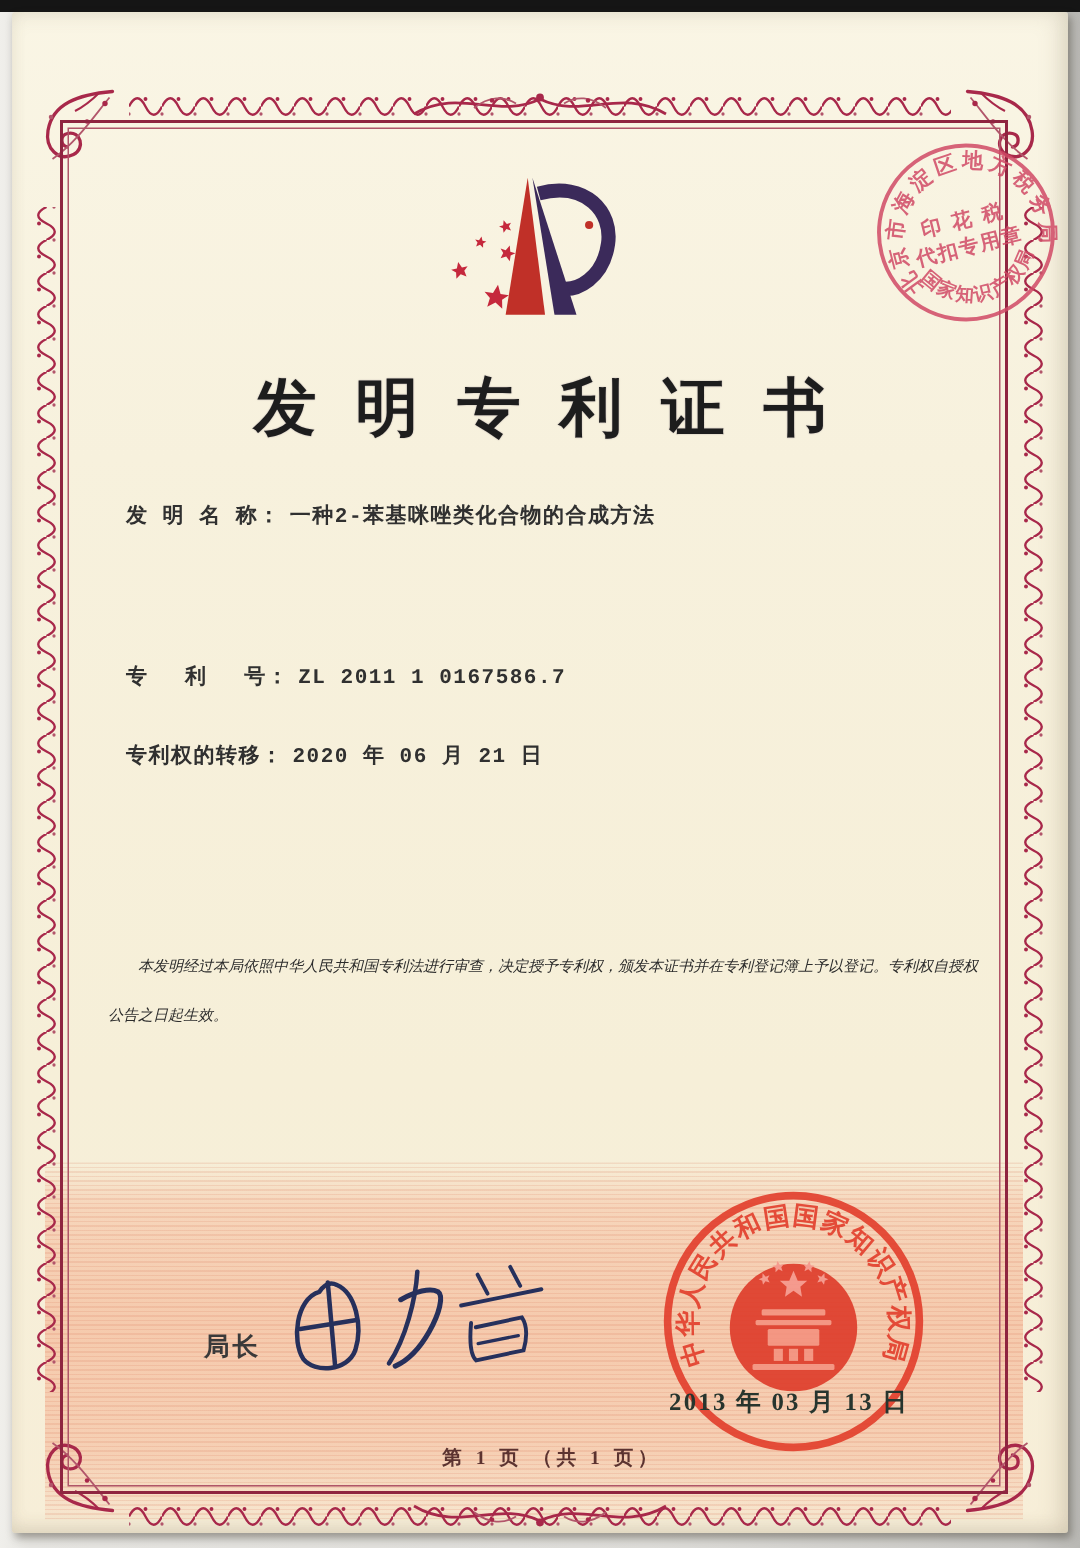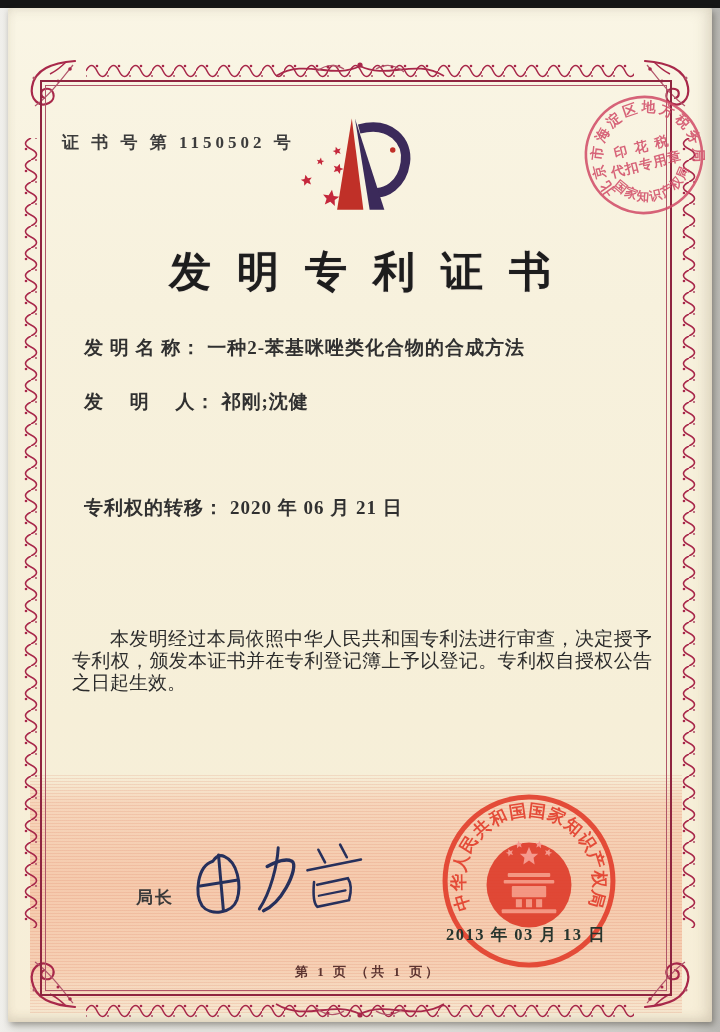--- a/index.html
+++ b/index.html
@@ -31,24 +31,24 @@
   #frame-inner { left:45px; top:85px; width:622px; height:906px; border:1px solid #b05568; }
   .lace { color:#a8284a; }
   #cert-number { left:62px; top:131px; font-size:17px; letter-spacing:4px; color:#3c3c3c; font-weight:600; }
   #title {
     left:50%; top:236px; transform:translateX(-50%);
     white-space:nowrap; font-size:42px; font-weight:bold; color:#1d1d1d;
     letter-spacing:26px; padding-left:26px;
     font-family:Liberation Mono, monospace;
     text-shadow:0 0 1px rgba(40,20,60,.4);
   }
-  .field { left:76px; width:575px; font-size:19px; font-weight:bold; color:#303030; white-space:nowrap; }
+  .field { left:76px; width:575px; font-size:14px; font-weight:bold; color:#303030; white-space:nowrap;font-family:Liberation Mono, monospace; }
   .field .flabel { letter-spacing:1px; }
   .field .fvalue { margin-left:6px; letter-spacing:1px; }
-  #paras { left:72px; top:628px; width:580px; font-size:19px; line-height:22px; color:#2c2c2c; text-align:justify; }
+  #paras { left:72px; top:628px; width:580px; font-size:10px; line-height:33px; color:#2c2c2c; text-align:justify;font-style:italic; }
   #paras p { text-indent:2em; }
   #signer-label { left:136px; top:876px; font-size:17px; font-weight:bold; color:#3a3a3a; letter-spacing:2px;margin-top:10px; }
   #signature-svg { left:176px; top:832px; }
   #seal-date { left:446px; top:924px; font-size:16.5px; font-weight:bold; color:#27352e; letter-spacing:1.5px; }
   #footer { left:0; top:963px; width:720px; text-align:center; font-size:13px; font-weight:bold; color:#5c3330; letter-spacing:3px; }
   #issue-seal { left:432px; top:784px; opacity:.88; }
   #tax-seal { left:571px; top:82px; transform:rotate(-14deg); opacity:.85; }
   #logo { left:286px; top:108px; }
   svg text { font-family:"Liberation Serif", serif; font-weight:bold; }
   .hiddefs { width:0; height:0; position:absolute; }
@@ -124,21 +124,20 @@
   <svg class="abs" style="left:262px; top:48px;" width="180" height="26">
       <use href="#midFl"></use>
     </svg>
   <svg class="abs" style="left:262px; top:990px; transform:scaleY(-1);" width="180" height="26">
       <use href="#midFl"></use>
     </svg>
 
   <div class="abs" id="frame-outer" style="left:32px; top:72px;"></div>
   <div class="abs" id="frame-inner" style="left:37px; top:77px;"></div>
 
-  <div class="abs" id="cert-number" style="left:54px; top:123px;">证 书 号 第 1150502 号</div>
 
   <svg class="abs" id="logo" style="left:278px; top:100px;" width="140" height="126" viewBox="0 0 130 120">
     <path d="M68,20 C98,12 115,32 112,52 C109,73 93,83 80,80" fill="none" stroke="#3b2a5a" stroke-width="9"></path>
     <polygon points="61,10 72,97 47,97" fill="#c03028"></polygon>
     <polygon points="64,10 78,97 92,97" fill="#3b2a5a"></polygon>
     <circle cx="100" cy="40" r="2.6" fill="#c03028"></circle>
     <use href="#star" transform="translate(47,41) scale(0.42) rotate(-18)" fill="#c5283c"></use>
     <use href="#star" transform="translate(31,51) scale(0.38) rotate(10)" fill="#c5283c"></use>
     <use href="#star" transform="translate(48,58) scale(0.52) rotate(18)" fill="#c5283c"></use>
     <use href="#star" transform="translate(18,69) scale(0.56) rotate(-12)" fill="#c5283c"></use>
@@ -155,22 +154,22 @@
     <text font-size="12.5" letter-spacing="1" fill="#d14a66"><textPath href="#taxBot">国家知识产权局</textPath></text>
     <text x="65" y="61" text-anchor="middle" font-size="13.5" letter-spacing="2" fill="#d14a66">印 花 税</text>
     <text x="65" y="79" text-anchor="middle" font-size="13.5" letter-spacing="1" fill="#d14a66">代扣专用章</text>
   </svg>
 
   <div class="abs" id="title">发明专利证书</div>
 
   <div class="abs field" style="top:327px;">
     <span class="flabel">发 明 名 称：</span><span class="fvalue">一种2-苯基咪唑类化合物的合成方法</span>
   </div>
-  <div class="abs field" style="top:381px;">
-    <span class="flabel">发　 明　 人：</span><span class="fvalue">祁刚;沈健</span>
+  <div class="abs field" style="top:434px;">
+    <span class="flabel">专　 利　 号：</span><span class="fvalue">ZL 2011 1 0167586.7</span>
   </div>
   <div class="abs field" style="top:487px;">
     <span class="flabel">专利权的转移：</span><span class="fvalue">2020 年 06 月 21 日</span>
   </div>
 
   <div class="abs" id="paras" style="left:64px; top:620px;">
     <p>本发明经过本局依照中华人民共和国专利法进行审查，决定授予专利权，颁发本证书并在专利登记簿上予以登记。专利权自授权公告之日起生效。</p>
   </div>
 
   <div class="abs" id="signer-label" style="left:128px; top:868px;">局长</div>

